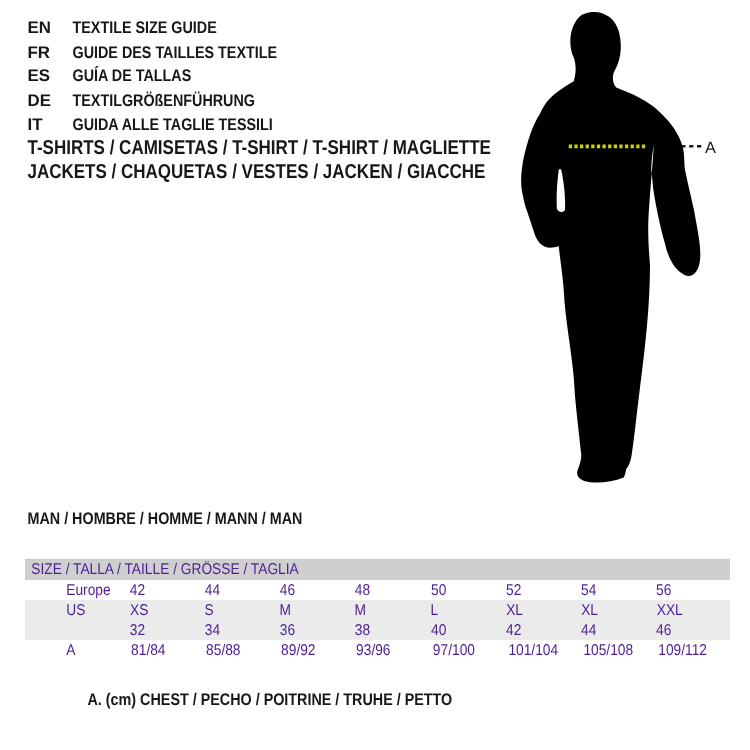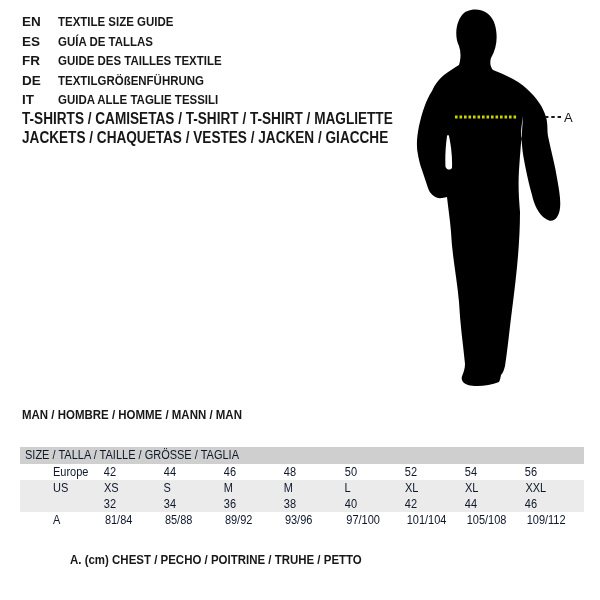--- a/index.html
+++ b/index.html
@@ -24,47 +24,47 @@
   .figure{position:absolute;left:395px;top:8px;width:170px;height:390px;}
   .silhouette{fill:var(--silhouette,#000);}
   .chest-line{stroke:var(--accent-dash,#c9d400);stroke-width:3;stroke-dasharray:2.6 1.9;fill:none;}
   .leader-line{stroke:var(--text,#171717);stroke-width:2;stroke-dasharray:3.4 2.9;fill:none;}
   .measure-label{position:absolute;left:564px;top:110px;font-size:13px;font-weight:400;}
 
   
   .man-title{position:absolute;left:22px;top:407px;font-size:13.5px;font-weight:700;}
 
   
-  .size-table{position:absolute;left:20px;top:447px;width:564px;font-size:12.5px;font-weight:400;color:#0f172a;}
+  .size-table{position:absolute;left:20px;top:447px;width:564px;font-size:12.5px;font-weight:400;color:#4c1d95;}
   .thead{height:17px;line-height:17px;background:var(--table-header-bg,#cfcfcf);padding-left:5px;}
   .trow{display:flex;height:16px;line-height:16px;}
   .trow.stripe{background:var(--table-stripe-bg,#ebebeb);}
   .tlabel{flex:0 0 50px;padding-left:5px;margin-left:28px;}
   .tcell{flex:1 1 0;display:flex;align-items:center;justify-content:flex-start;}
 
   
   .footnote{position:absolute;left:22px;top:552px;font-size:13.5px;font-weight:700;margin-left:48px;}
 </style>
 </head>
 <body>
 
 <div class="canvas">
 
   <div class="lang-list">
     <div class="lang-row">
       <span class="lang-code">EN</span>
       <span class="cond">TEXTILE SIZE GUIDE</span>
     </div>
     <div class="lang-row">
+      <span class="lang-code">FR</span>
+      <span class="cond">GUIDE DES TAILLES TEXTILE</span>
+    </div>
+    <div class="lang-row">
       <span class="lang-code">ES</span>
       <span class="cond">GUÍA DE TALLAS</span>
-    </div>
-    <div class="lang-row">
-      <span class="lang-code">FR</span>
-      <span class="cond">GUIDE DES TAILLES TEXTILE</span>
     </div>
     <div class="lang-row">
       <span class="lang-code">DE</span>
       <span class="cond">TEXTILGRÖßENFÜHRUNG</span>
     </div>
     <div class="lang-row">
       <span class="lang-code">IT</span>
       <span class="cond">GUIDA ALLE TAGLIE TESSILI</span>
     </div>
   </div>

